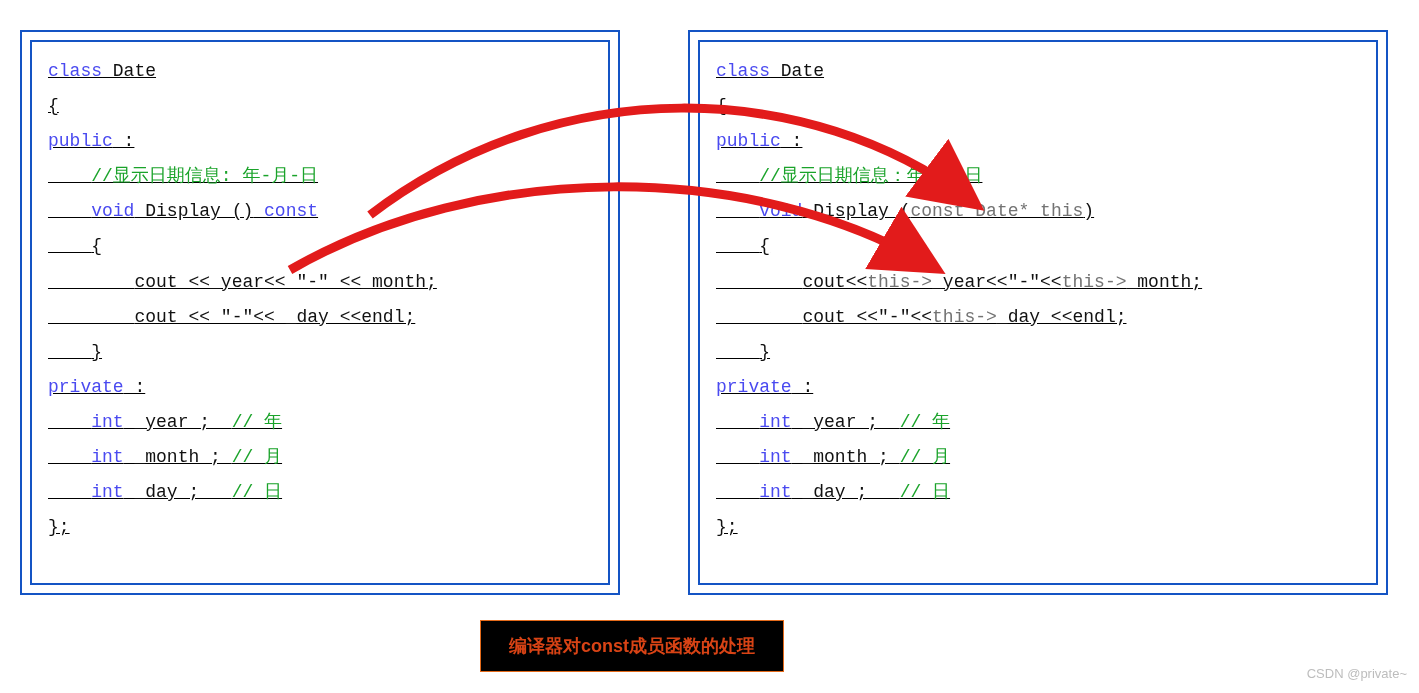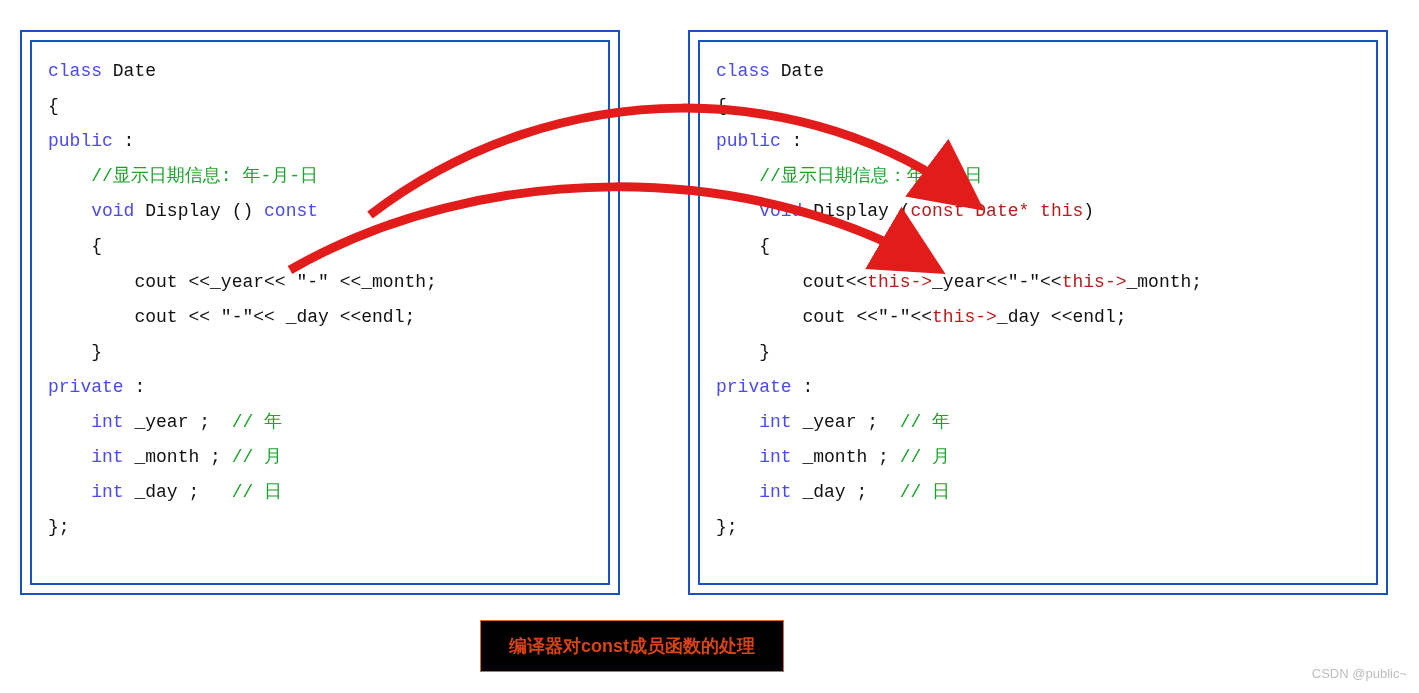--- a/index.html
+++ b/index.html
@@ -30,24 +30,25 @@
     border: 2px solid #1454c4;
     box-sizing: border-box;
     padding: 12px 16px;
   }
   pre.code {
     margin: 0;
     font-family: inherit;
     font-size: 18px;
     line-height: 1.95;
     white-space: pre;
+    text-decoration: underline;
   }
   .kw-blue { color: #4a4af0; }
   .kw-green { color: #1aa32a; }
-  .kw-red { color: #b91c1c; text-align: center; }
+  .kw-red { color: #737373; text-align: center; }
   .plain { color: #111; }
 
   .caption-box {
     position: absolute;
     border: 1px solid #e36a1a;
     background: #000000;
     padding: 8px 28px;
     color: #d84315;
     font-family: "Microsoft YaHei", sans-serif;
     font-size: 18px;
@@ -124,15 +125,15 @@
 
     <path d="M 370,215 C 560,70 810,80 970,200" stroke="#e21b1b" stroke-width="9" fill="none" marker-end="url(#arrowhead)"></path>
 
     <path d="M 290,270 C 480,160 750,160 930,265" stroke="#e21b1b" stroke-width="9" fill="none" marker-end="url(#arrowhead)"></path>
   </svg>
 
   <div class="caption-box" style="left:480px; top:620px;">
     <span>编译器对const成员函数的处理</span>
   </div>
 
-  <div class="watermark">CSDN @public~</div>
+  <div class="watermark">CSDN @private~</div>
 
 </div>
 
 </body></html>

